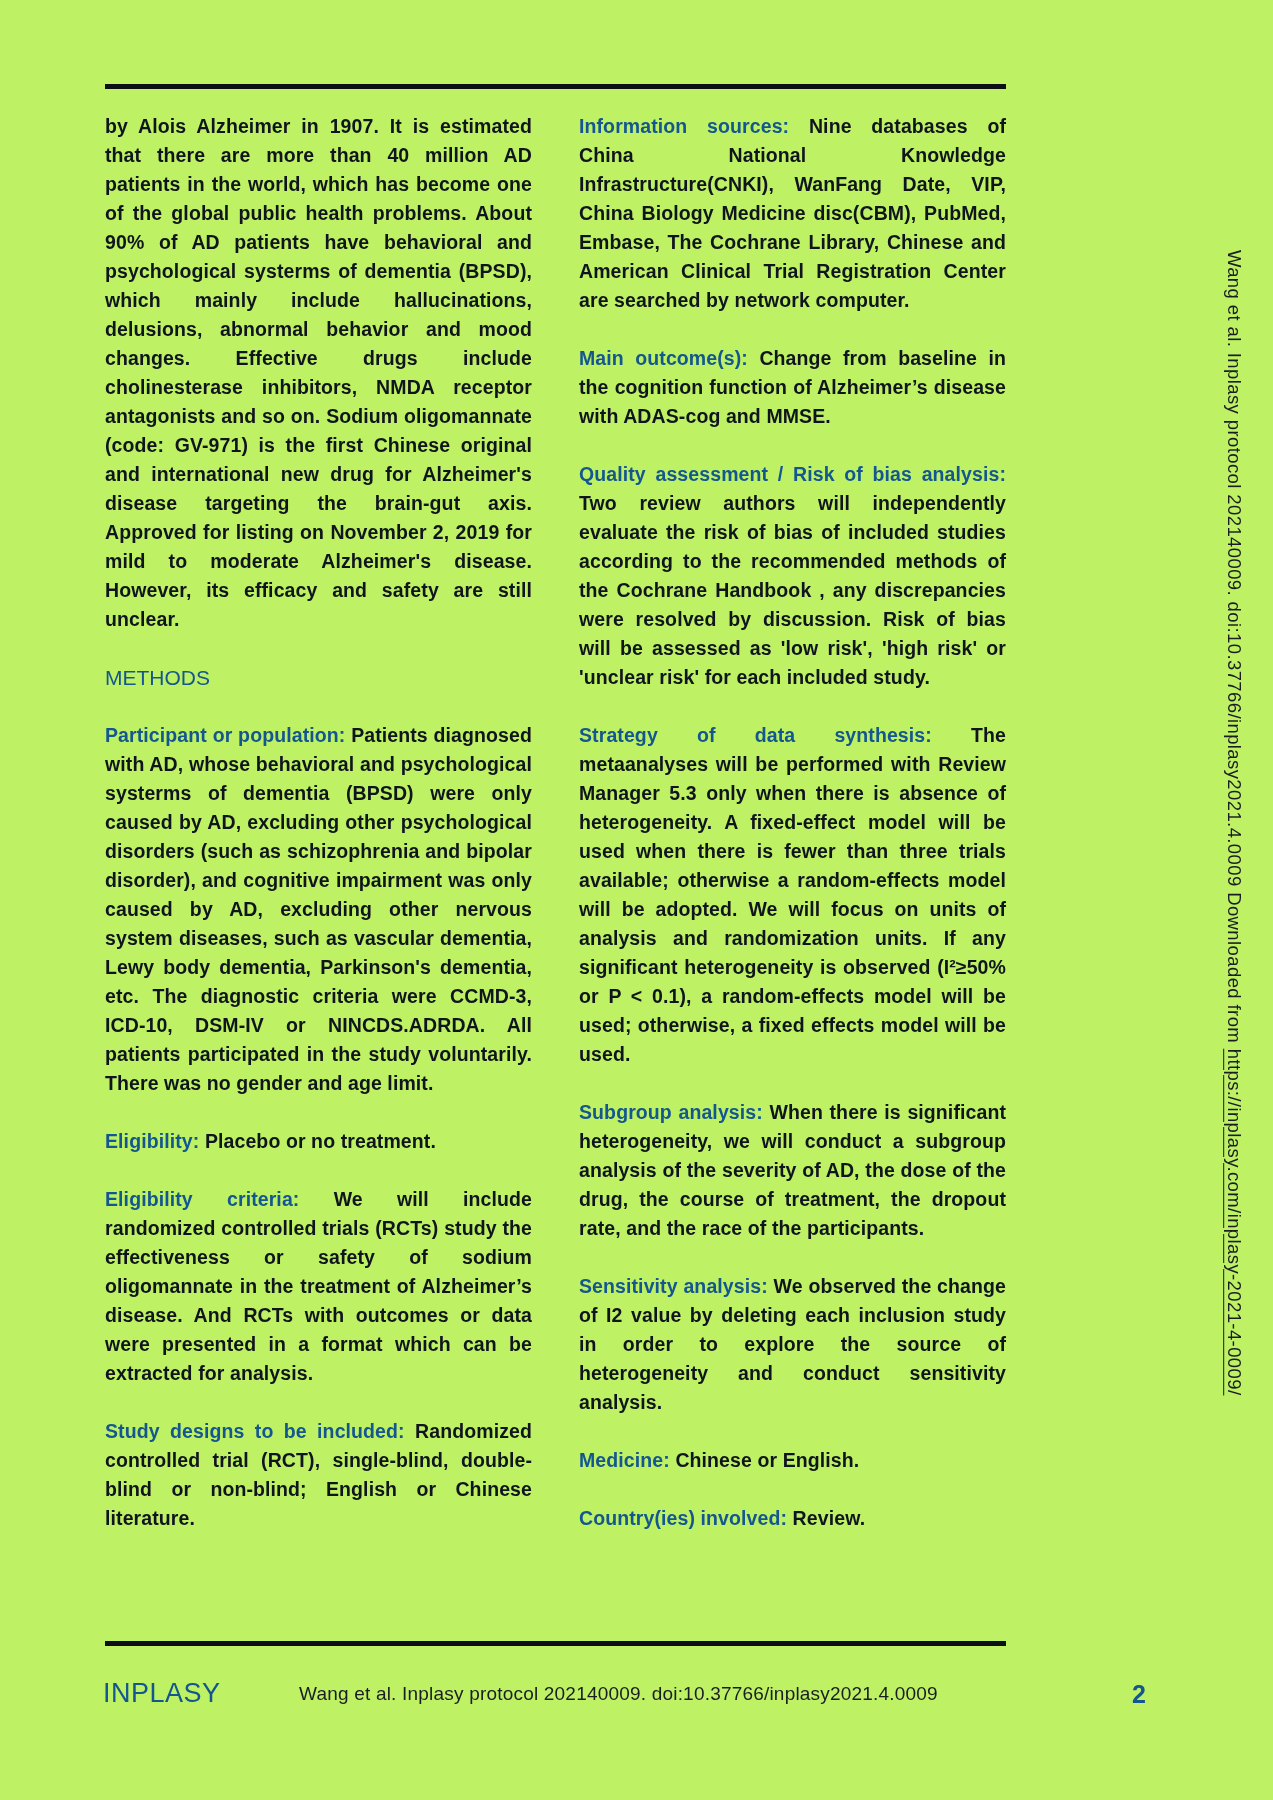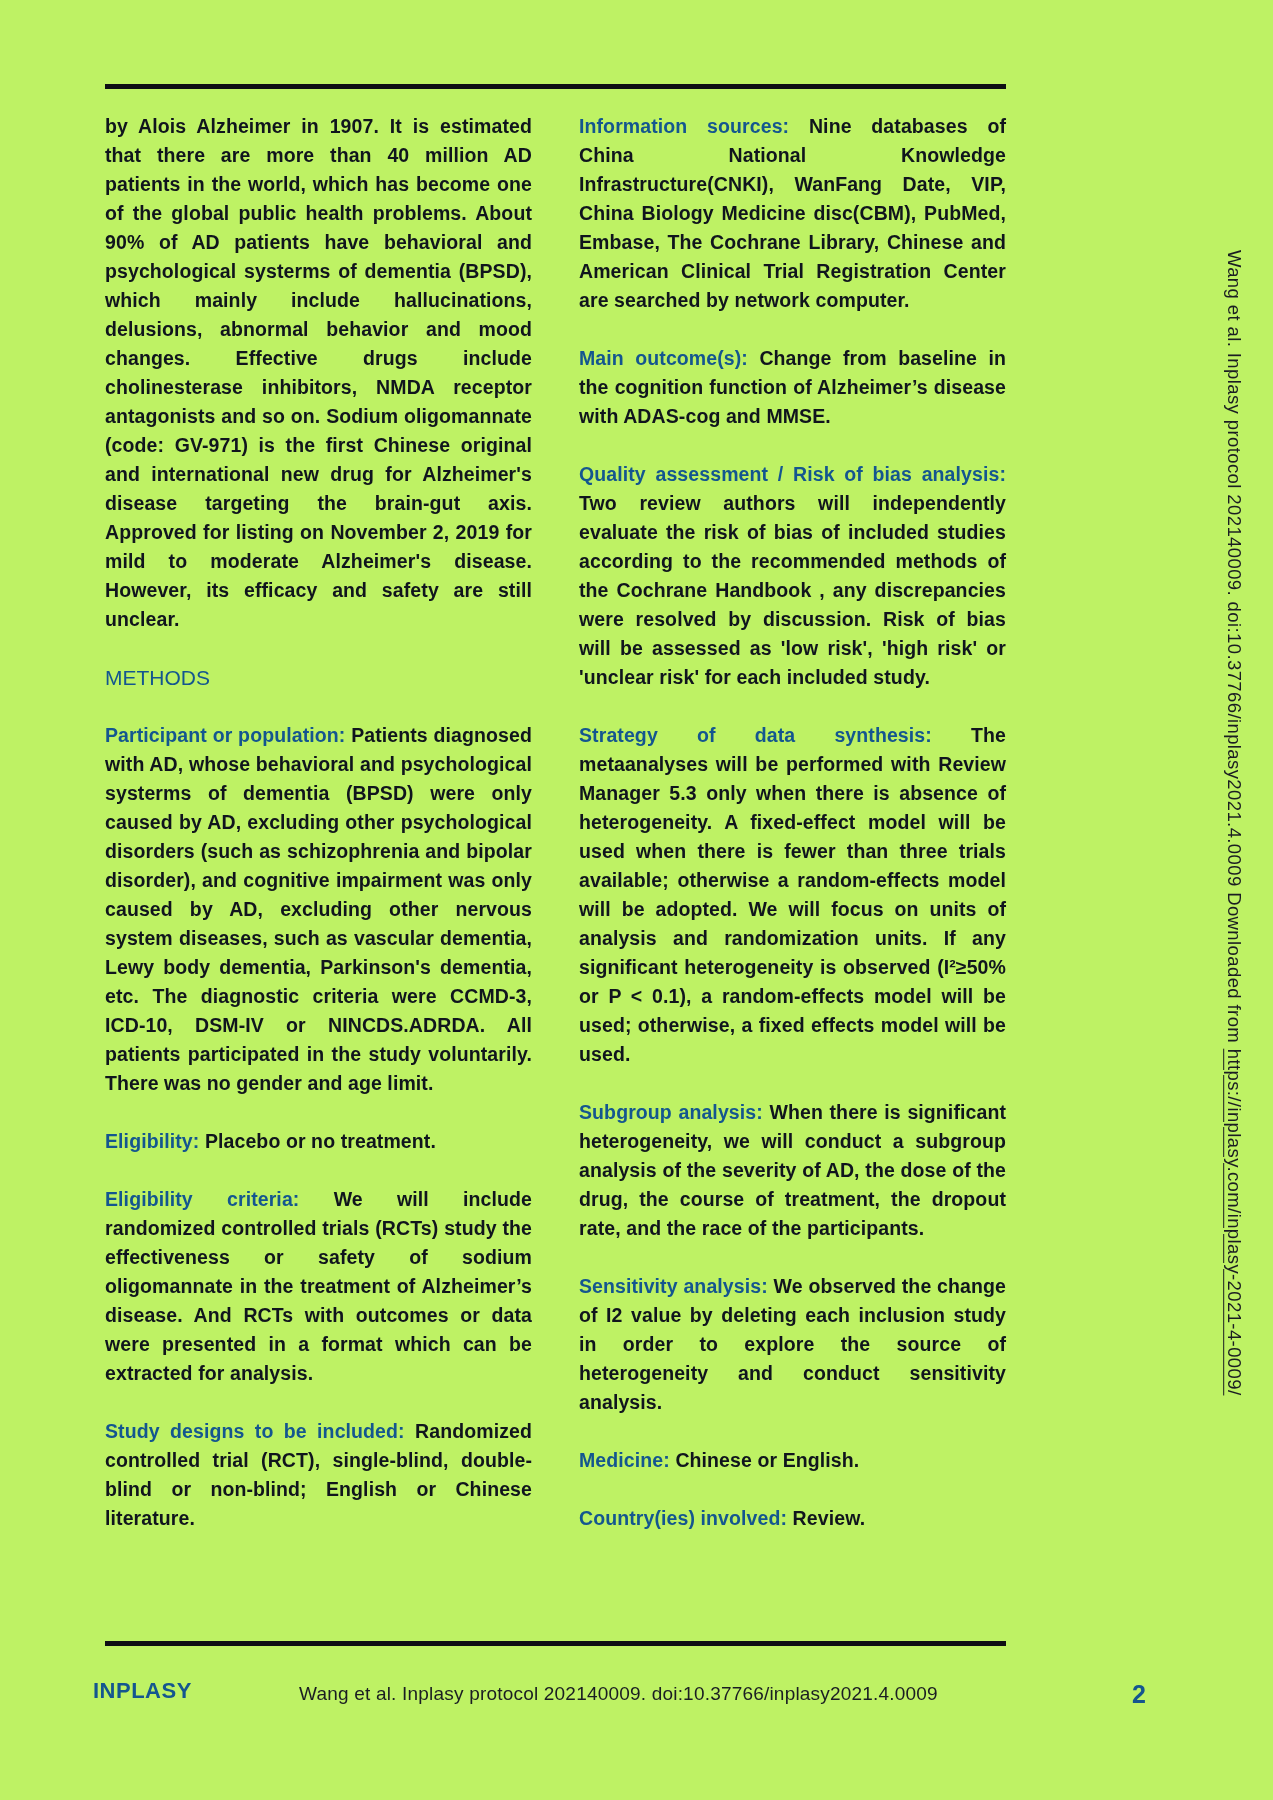--- a/index.html
+++ b/index.html
@@ -62,24 +62,24 @@
     letter-spacing: 0.4px;
     white-space: nowrap;
   }
   .vertical-strip a {
     color: inherit;
     text-decoration: underline;
   }
 
   .footer-logo {
     position: absolute;
-    left: 93px;
+    left: 103px;
     top: 1678px;
-    font-size: 22px;
-    font-weight: bold;
+    font-size: 27px;
+    font-weight: normal;
     color: #14568f;
     letter-spacing: 0.5px;
   }
   .footer-citation {
     position: absolute;
     left: 299px;
     top: 1683px;
     font-size: 19px;
     color: #1a1d22;
     letter-spacing: 0.2px;

